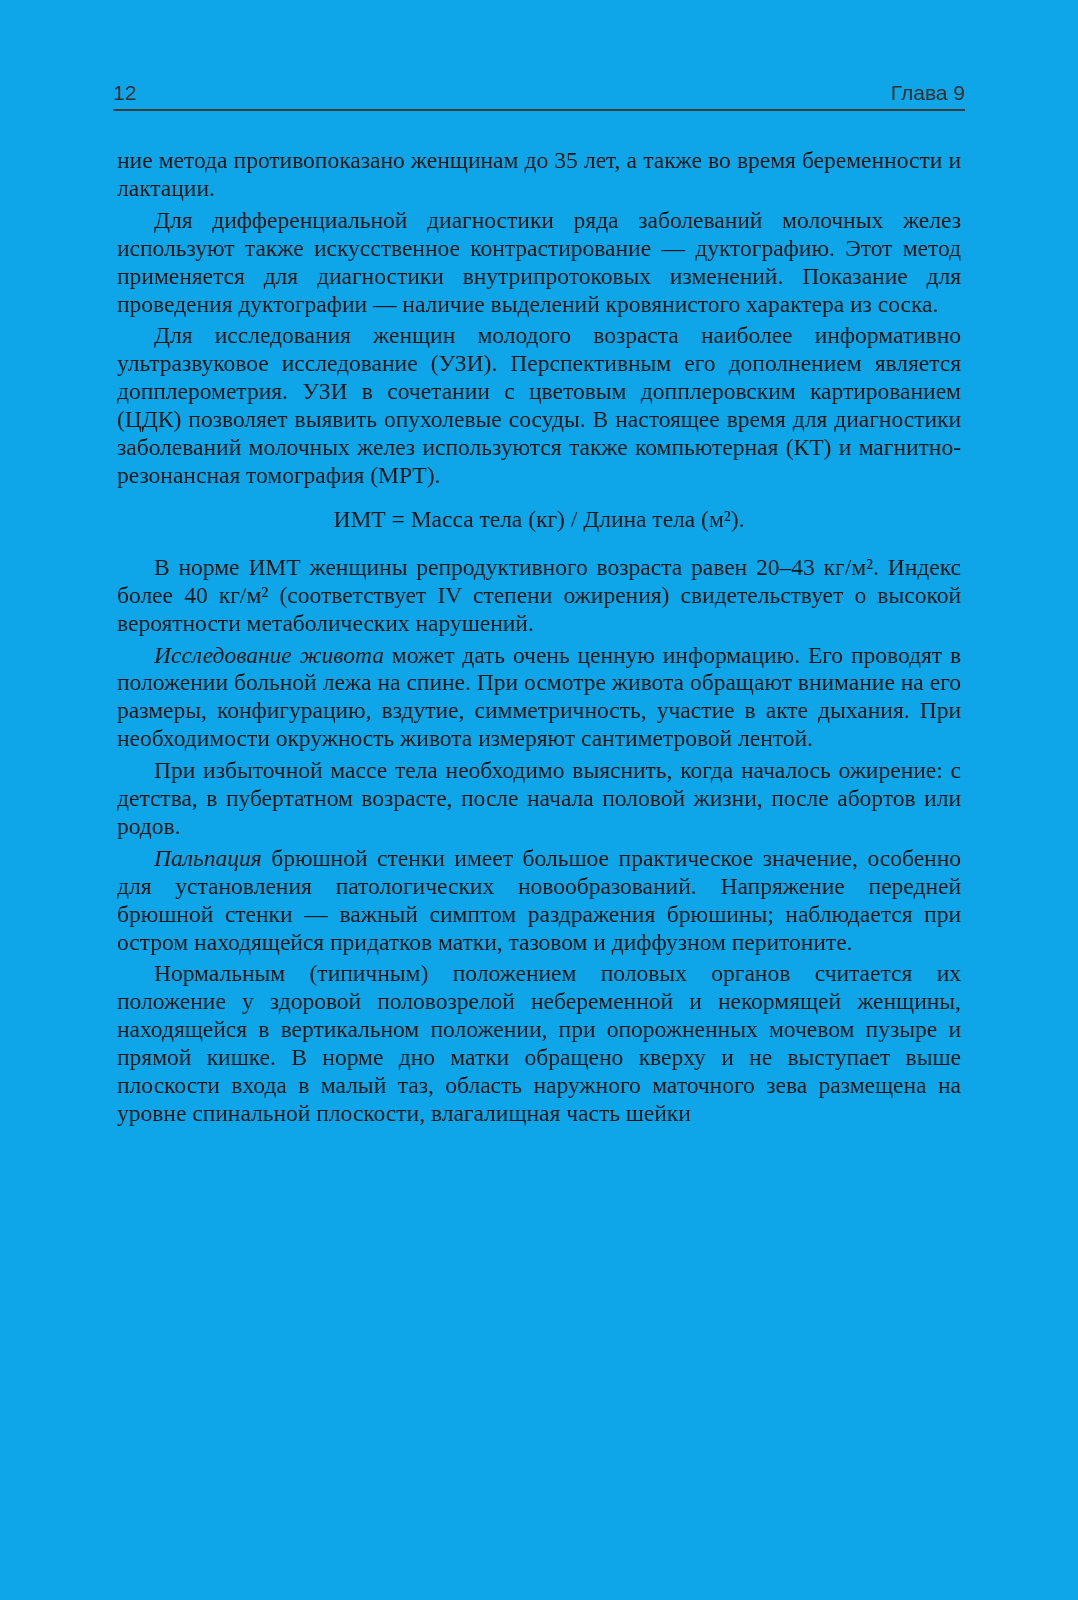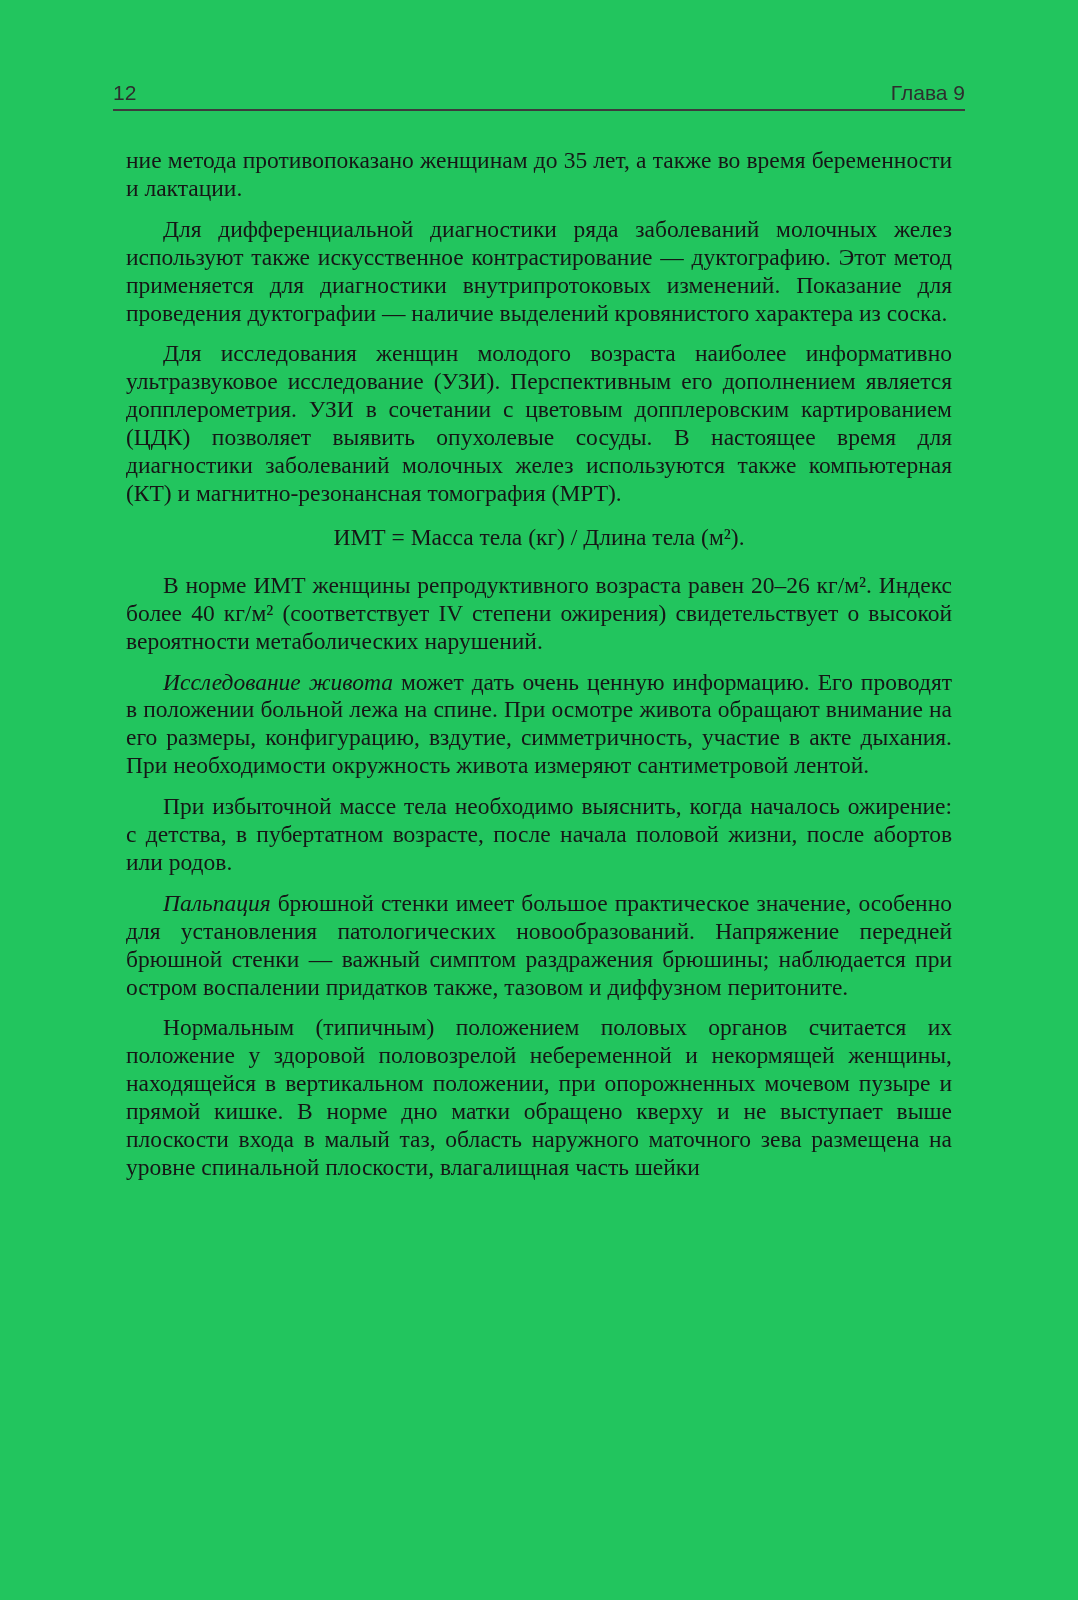--- a/index.html
+++ b/index.html
@@ -5,21 +5,21 @@
   html, body {
     margin: 0;
     padding: 0;
     background: #e8e8e8;
   }
   .page {
     position: relative;
     width: 1078px;
     height: 1600px;
     margin: 0 auto;
-    background: #22c55e;
+    background: #0ea5e9;
     box-sizing: border-box;
     padding: 82px 113px 0 113px;
     color: #1b1b1b;
   }
   .page-header {
     display: flex;
     justify-content: space-between;
     align-items: flex-end;
     font-family: "Liberation Sans", "DejaVu Sans", sans-serif;
     font-size: 21px;
@@ -30,21 +30,21 @@
   }
   .body-text {
     margin-top: 36px;
     font-family: "Liberation Serif", "DejaVu Serif", serif;
     font-size: 23.5px;
     line-height: 27.9px;
     text-align: justify;
     color: #161616;
   }
   .body-text p {
-    margin: 13px;
+    margin: 4px;
     padding: 0;
     text-indent: 37px;
   }
   .body-text p.noindent {
     text-indent: 0;
   }
   .body-text i {
     font-style: italic;
   }
   .body-text b {
@@ -70,27 +70,27 @@
 
     <p class="noindent">ние метода противопоказано женщинам до 35 лет, а также во время беременности и лактации.</p>
 
     <p>Для дифференциальной диагностики ряда заболеваний молочных желез используют также искусственное контрастирование — дуктографию. Этот метод применяется для диагностики внутрипротоковых изменений. Показание для проведения дуктографии — наличие выделений кровянистого характера из соска.</p>
 
     <p>Для исследования женщин молодого возраста наиболее информативно ультразвуковое исследование (УЗИ). Перспективным его дополнением является допплерометрия. УЗИ в сочетании с цветовым допплеровским картированием (ЦДК) позволяет выявить опухолевые сосуды. В настоящее время для диагностики заболеваний молочных желез используются также компьютерная (КТ) и магнитно-резонансная томография (МРТ).</p>
 
 
     <p class="formula">ИМТ = Масса тела (кг) / Длина тела (м²).</p>
 
-    <p>В норме ИМТ женщины репродуктивного возраста равен 20–26 кг/м². Индекс более 40 кг/м² (соответствует IV степени ожирения) свидетельствует о высокой вероятности метаболических нарушений.</p>
+    <p>В норме ИМТ женщины репродуктивного возраста равен 20–43 кг/м². Индекс более 40 кг/м² (соответствует IV степени ожирения) свидетельствует о высокой вероятности метаболических нарушений.</p>
 
     <p><i>Исследование живота</i><span> может дать очень ценную информацию. Его проводят в положении больной лежа на спине. При осмотре живота обращают внимание на его размеры, конфигурацию, вздутие, симметричность, участие в акте дыхания. При необходимости окружность живота измеряют сантиметровой лентой.</span></p>
 
     <p>При избыточной массе тела необходимо выяснить, когда началось ожирение: с детства, в пубертатном возрасте, после начала половой жизни, после абортов или родов.</p>
 
-    <p><i>Пальпация</i><span> брюшной стенки имеет большое практическое значение, особенно для установления патологических новообразований. Напряжение передней брюшной стенки — важный симптом раздражения брюшины; наблюдается при остром воспалении придатков также, тазовом и диффузном перитоните.</span></p>
+    <p><i>Пальпация</i><span> брюшной стенки имеет большое практическое значение, особенно для установления патологических новообразований. Напряжение передней брюшной стенки — важный симптом раздражения брюшины; наблюдается при остром находящейся придатков матки, тазовом и диффузном перитоните.</span></p>
 
 
 
 
     <p>Нормальным (типичным) положением половых органов считается их положение у здоровой половозрелой небеременной и некормящей женщины, находящейся в вертикальном положении, при опорожненных мочевом пузыре и прямой кишке. В норме дно матки обращено кверху и не выступает выше плоскости входа в малый таз, область наружного маточного зева размещена на уровне спинальной плоскости, влагалищная часть шейки</p>
 
   </article>
 
 </div>
 

